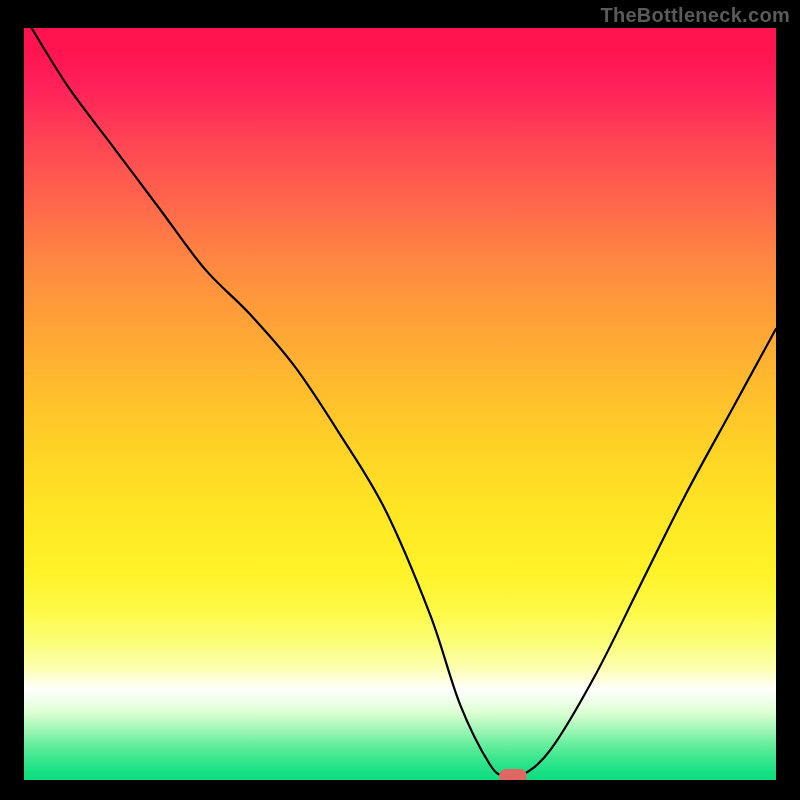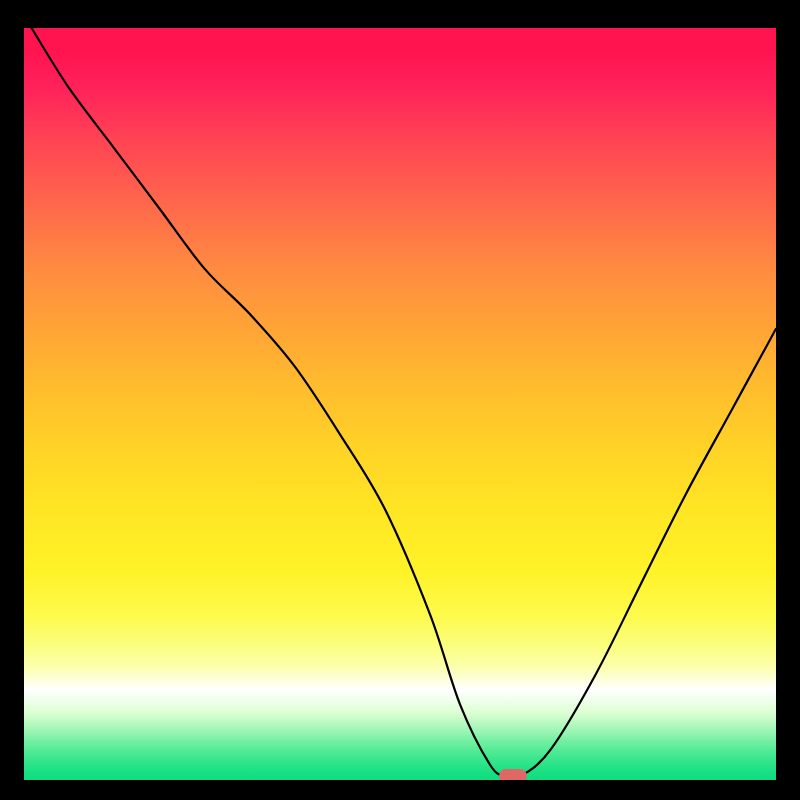--- a/index.html
+++ b/index.html
@@ -79,20 +79,21 @@
     background: #e06864;
     z-index: 4;
     transform: translate(-50%, -50%);
   }
 </style>
 </head>
 <body>
 
 <div class="frame">
 
+  <div class="watermark">TheBottleneck.com</div>
 
   <div class="plot-area">
     <div class="gradient"></div>
 
     <svg class="curve" viewBox="0 0 752 752" preserveAspectRatio="none">
       <path id="curve-path" fill="none" stroke="#000" stroke-width="2.2" stroke-linejoin="round" stroke-linecap="round" d="M 7.5 0.0 C 13.8 10.0, 31.3 40.1, 45.1 60.2 C 58.9 80.2, 75.2 100.3, 90.2 120.3 C 105.3 140.4, 120.3 160.4, 135.4 180.5 C 150.4 200.5, 165.4 223.1, 180.5 240.6 C 195.5 258.2, 210.6 269.5, 225.6 285.8 C 240.6 302.1, 255.7 318.3, 270.7 338.4 C 285.8 358.5, 300.8 382.3, 315.8 406.1 C 330.9 429.9, 345.9 451.2, 361.0 481.3 C 376.0 511.4, 393.5 554.0, 406.1 586.6 C 418.6 619.1, 426.1 651.7, 436.2 676.8 C 446.2 701.9, 458.7 725.1, 466.2 737.0 C 473.8 748.9, 476.3 746.4, 481.3 748.2 C 486.3 750.1, 488.8 752.6, 496.3 748.2 C 503.8 743.9, 513.9 738.8, 526.4 721.9 C 538.9 705.0, 556.5 674.3, 571.5 646.7 C 586.6 619.1, 601.6 586.6, 616.6 556.5 C 631.7 526.4, 646.7 495.1, 661.8 466.2 C 676.8 437.4, 691.8 411.1, 706.9 383.5 C 721.9 355.9, 744.5 314.6, 752.0 300.8"></path>
     </svg>
 
     <div id="marker" class="marker" style="left: 488.8px; top: 748.24px;"></div>
   </div>

